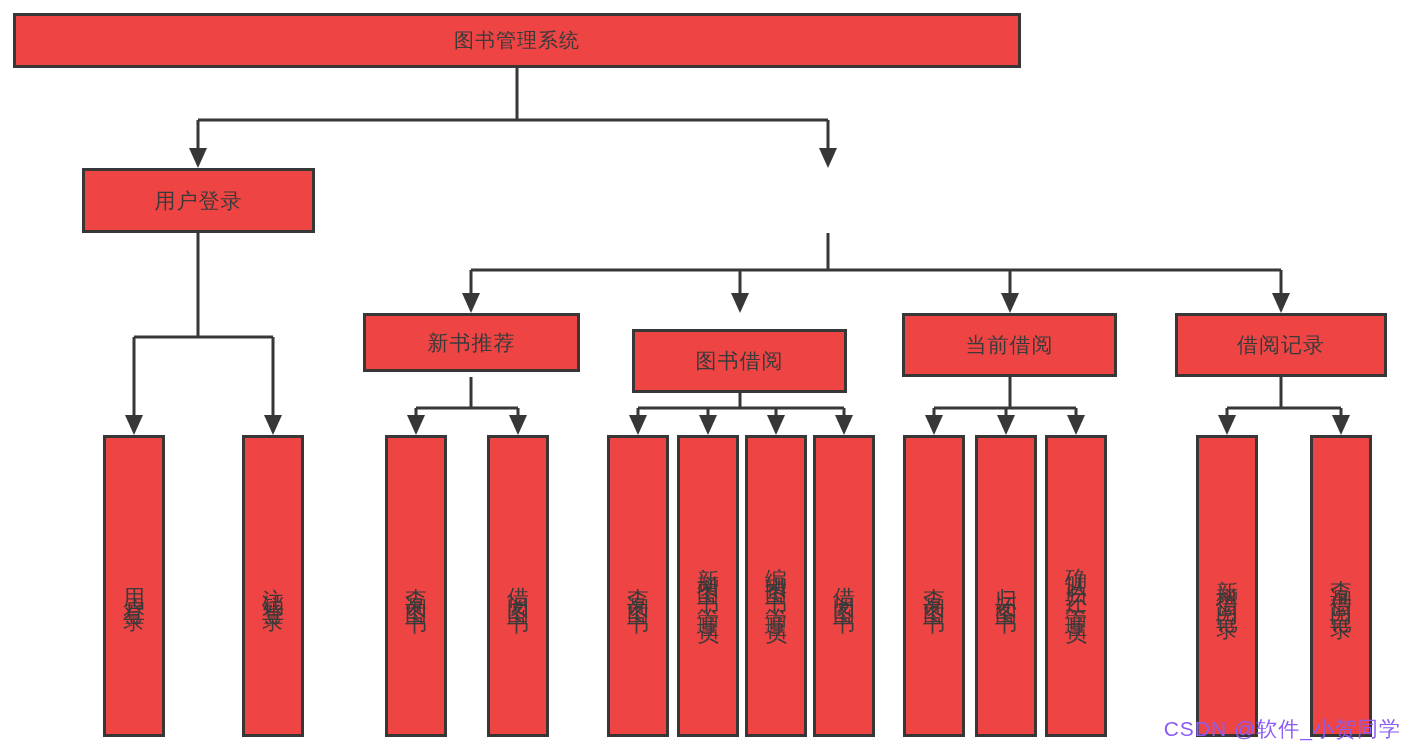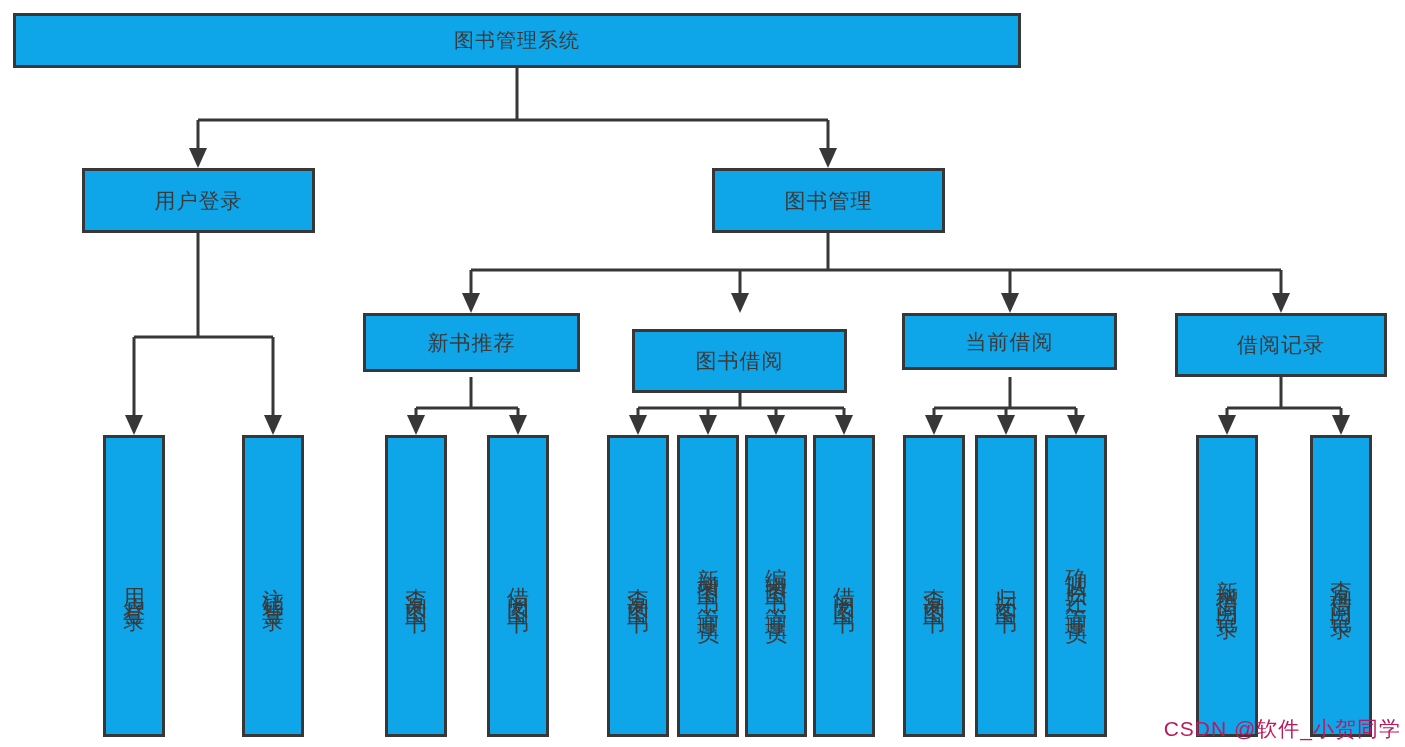--- a/index.html
+++ b/index.html
@@ -14,21 +14,21 @@
   #wires {
     position: absolute;
     left: 0; top: 0;
     width: 1405px; height: 747px;
     z-index: 0;
   }
   .node {
     position: absolute;
     box-sizing: border-box;
     border: 3px solid #373737;
-    background: #0ea5e9;
+    background: #ef4444;
     display: flex;
     align-items: center;
     justify-content: center;
     color: #3a3a3a;
     z-index: 1;
   }
   .node.h { font-size: 21px; letter-spacing: 1px; }
   .node.root { font-size: 20px; }
   .node.v { font-size: 22px; }
   .node.v .vtext {
@@ -96,31 +96,28 @@
       </g>
     </svg>
 
   <div class="node h root" style="left:13px; top:13px; width:1008px; height:55px;">
     <span>图书管理系统</span>
   </div>
 
   <div class="node h" style="left:82px; top:168px; width:233px; height:65px;">
     <span>用户登录</span>
   </div>
-  <div class="node h" style="left:712px; top:168px; width:233px; height:65px;">
-    <span>图书管理</span>
-  </div>
 
   <div class="node h" style="left:363px; top:313px; width:217px; height:59px;">
     <span>新书推荐</span>
   </div>
   <div class="node h" style="left:632px; top:329px; width:215px; height:64px;">
     <span>图书借阅</span>
   </div>
-  <div class="node h" style="left:902px; top:313px; width:215px; height:57px;">
+  <div class="node h" style="left:902px; top:313px; width:215px; height:64px;">
     <span>当前借阅</span>
   </div>
   <div class="node h" style="left:1175px; top:313px; width:212px; height:64px;">
     <span>借阅记录</span>
   </div>
 
   <div class="node v" style="left:103px; top:435px; width:62px; height:302px;">
     <span class="vtext">用户登录</span>
   </div>
   <div class="node v" style="left:242px; top:435px; width:62px; height:302px;">
@@ -157,14 +154,14 @@
     <span class="vtext">确认归还（管理员）</span>
   </div>
 
   <div class="node v" style="left:1196px; top:435px; width:62px; height:302px;">
     <span class="vtext">新增借阅记录</span>
   </div>
   <div class="node v" style="left:1310px; top:435px; width:62px; height:302px;">
     <span class="vtext">查询借阅记录</span>
   </div>
 
-  <div id="watermark" style="color: #be185d;">CSDN @软件_小贺同学</div>
+  <div id="watermark" style="color: #8b5cf6;">CSDN @软件_小贺同学</div>
 </div>
 
 </body></html>

